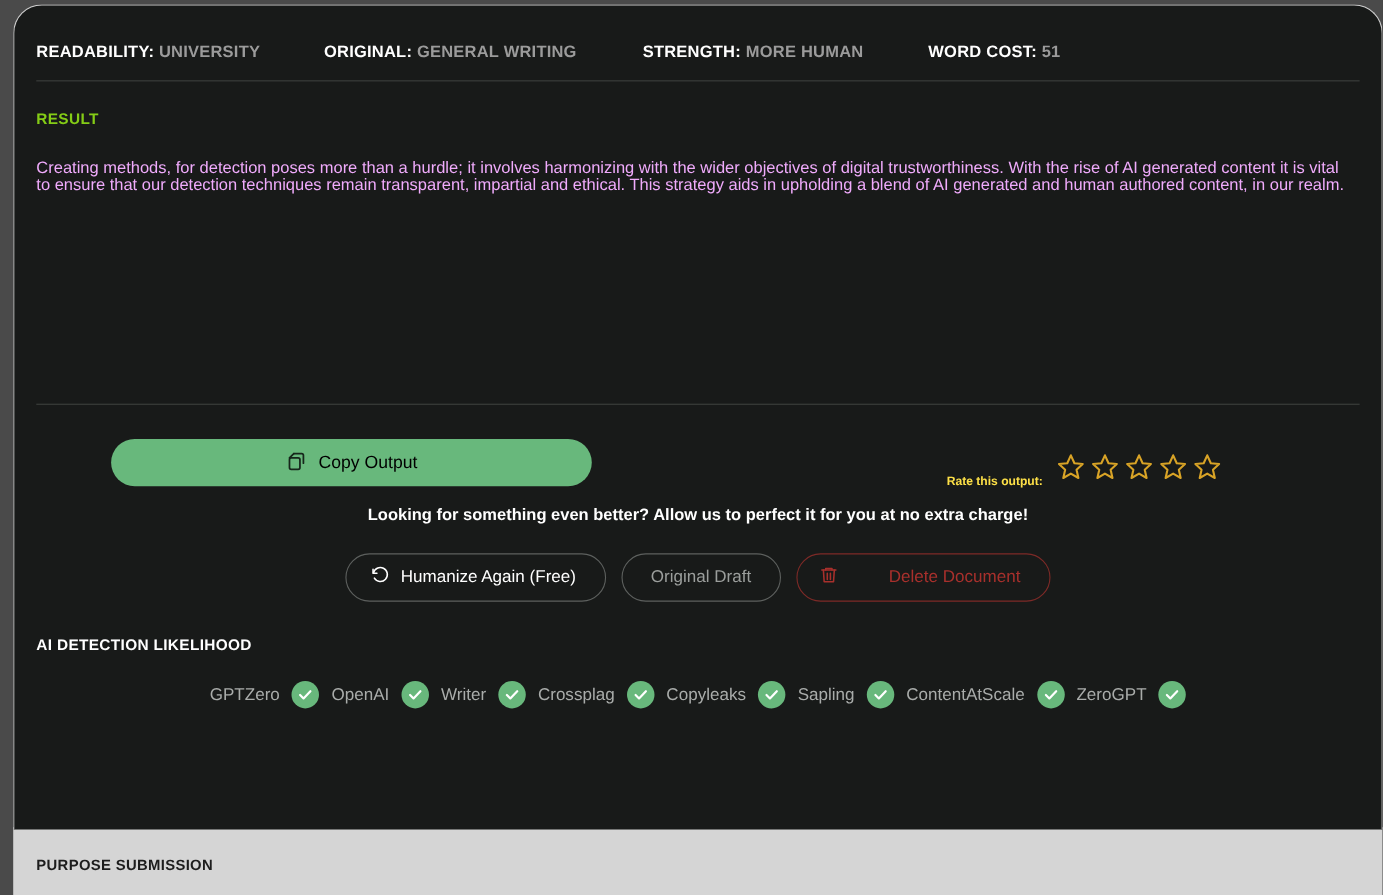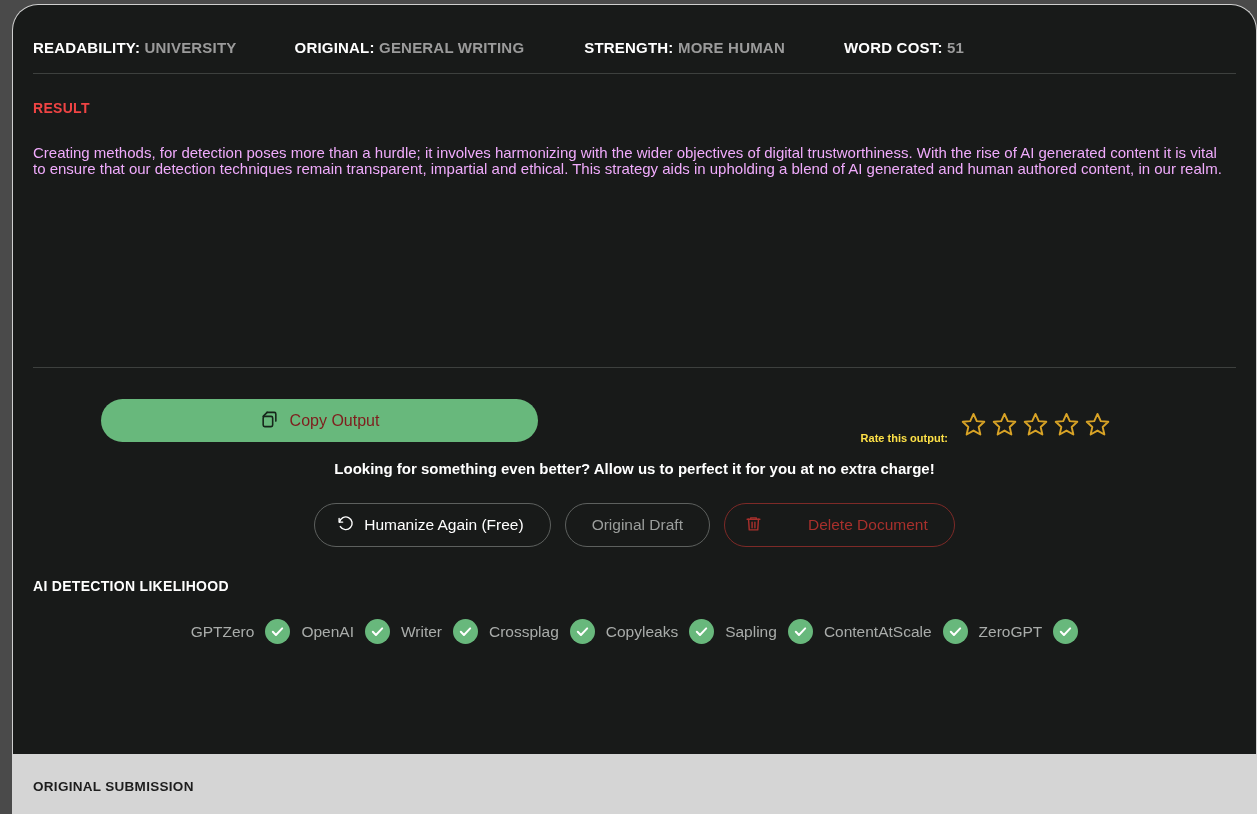--- a/index.html
+++ b/index.html
@@ -66,21 +66,21 @@
     height: 1px;
     background: #3d403e;
     margin: 0;
   }
   .divider.top { margin-top: 10px; }
 
   
   .result-title {
     font-size: 14px;
     font-weight: bold;
-    color: #ef4444;
+    color: #84cc16;
     letter-spacing: 0.3px;
     margin-top: 26px;
   }
   .result-body {
     margin-top: 29px;
     font-size: 15px;
     line-height: 16px;
     color: #f0abfc;
     max-width: 1195px;
   }
@@ -102,21 +102,21 @@
     border-radius: 22px;
     display: flex;
     align-items: center;
     justify-content: center;
     gap: 11px;
     cursor: pointer;
     font-family: "Liberation Sans", sans-serif;
   }
   .copy-btn .txt {
     font-size: 16px;
-    color: #7f1d1d;
+    color: #000000;
   }
   .rate-wrap {
     position: absolute;
     right: 125px; top: 36px;
     display: flex;
     align-items: center;
     gap: 12px;
   }
   .rate-label {
     font-size: 11px;
@@ -198,21 +198,21 @@
     justify-content: center;
     flex: 0 0 auto;
   }
 </style>
 </head>
 <body>
 
 <div id="page">
 
   <div class="bottom-panel">
-    <div class="label">ORIGINAL SUBMISSION</div>
+    <div class="label">PURPOSE SUBMISSION</div>
   </div>
 
   <div class="card">
 
     <div class="meta-row">
       <div class="meta-item meta-readability">
         <span>READABILITY:</span>
         <span class="val">UNIVERSITY</span>
       </div>
       <div class="meta-item meta-purpose">

